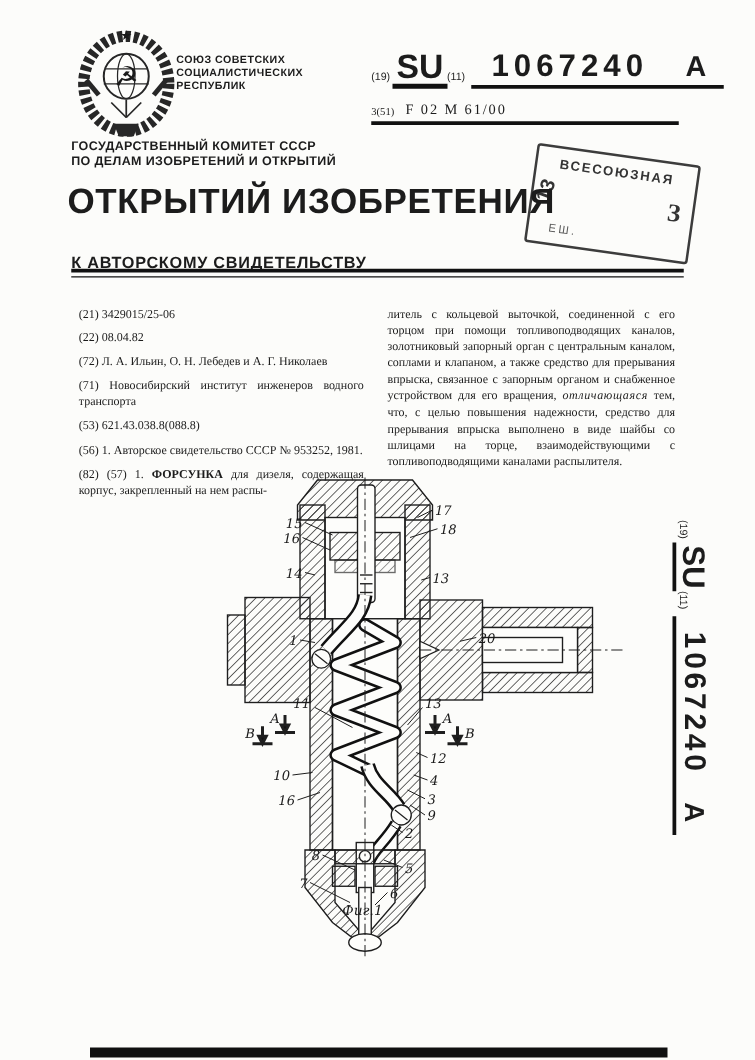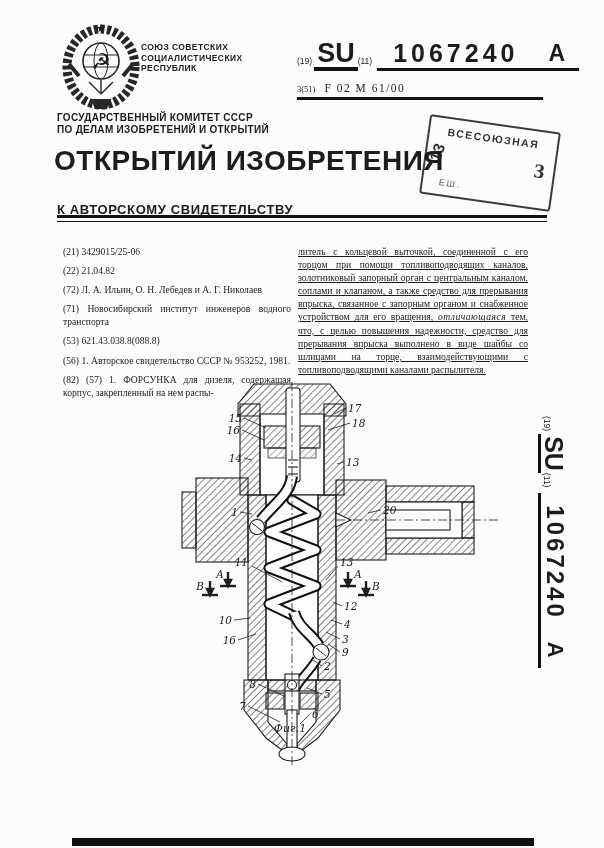--- a/index.html
+++ b/index.html
@@ -25,23 +25,23 @@
   
   .stamp{left:424px;top:123px;width:128px;height:76px;border:2.2px solid #3c3c3c;border-radius:3px;
          transform:rotate(8deg);color:#343434;}
   .stamp-top{margin-top:7px;text-align:center;font:bold 10.5px "Liberation Sans",sans-serif;letter-spacing:1.5px;}
   .stamp-left{position:absolute;left:2px;top:26px;font:bold 16px "Liberation Sans",sans-serif;transform:rotate(-78deg);}
   .stamp-right{position:absolute;right:9px;top:28px;font:bold 20px "Liberation Serif",serif;}
   .stamp-bottom{position:absolute;left:16px;bottom:7px;font:9px "Liberation Sans",sans-serif;letter-spacing:2px;color:#5a5a5a;}
   
   .col{font-size:9.6px;line-height:13.1px;text-align:justify;}
   .col-left{left:57px;top:239px;width:240px;}
-  .col-right{left:292px;top:239px;width:242px;text-decoration:underline;}
+  .col-right{left:304px;top:239px;width:242px;}
   .col p{margin:6px;}
-  .bold{font-weight:normal;}
+  .bold{font-weight:bold;}
   .ital{font-style:italic;letter-spacing:.5px;}
   
   .figure{left:140px;top:380px;width:400px;height:395px;}
   text.lbl{font:italic 10.5px "DejaVu Serif",serif;fill:#1a1a1a;}
   text.cap{font:italic 11px "DejaVu Serif",serif;fill:#1a1a1a;}
   
   .side-num{left:420px;top:534px;width:280px;height:44px;transform:rotate(90deg);
             display:flex;align-items:flex-end;font-family:"Liberation Sans",sans-serif;}
   .s-tiny{font-size:8.5px;margin:0 3px 4px 0;}
   .s-su{font-size:25px;font-weight:bold;border-bottom:3.5px solid #111;padding:0 2px 1px 2px;line-height:24px;}
@@ -103,21 +103,21 @@
     <div>ГОСУДАРСТВЕННЫЙ КОМИТЕТ СССР</div>
     <div>ПО ДЕЛАМ ИЗОБРЕТЕНИЙ И ОТКРЫТИЙ</div>
   </div>
 
   <div class="abs doc-title">ОТКРЫТИЙ ИЗОБРЕТЕНИЯ</div>
   <div class="abs doc-subtitle">К АВТОРСКОМУ СВИДЕТЕЛЬСТВУ</div>
   <div class="abs rule"></div>
 
   <div class="abs col col-left">
     <p>(21) 3429015/25-06</p>
-    <p>(22) 21.04.82</p>
+    <p>(22) 08.04.82</p>
     <p>(72) Л. А. Ильин, О. Н. Лебедев и А. Г. Николаев</p>
     <p>(71) Новосибирский институт инженеров водного транспорта</p>
     <p>(53) 621.43.038.8(088.8)</p>
     <p>(56) 1. Авторское свидетельство СССР № 953252, 1981.</p>
     <p><span>(82) (57) 1. </span><span class="bold">ФОРСУНКА</span><span> для дизеля, содержащая корпус, закрепленный на нем распы-</span></p>
   </div>
 
   <div class="abs col col-right">
     <p><span>литель с кольцевой выточкой, соединенной с его торцом при помощи топливоподводящих каналов, золотниковый запорный орган с центральным каналом, соплами и клапаном, а также средство для прерывания впрыска, связанное с запорным органом и снабженное устройством для его вращения, </span><span class="ital">отличающаяся</span><span> тем, что, с целью повышения надежности, средство для прерывания впрыска выполнено в виде шайбы со шлицами на торце, взаимодействующими с топливоподводящими каналами распылителя.</span></p>
   </div>

